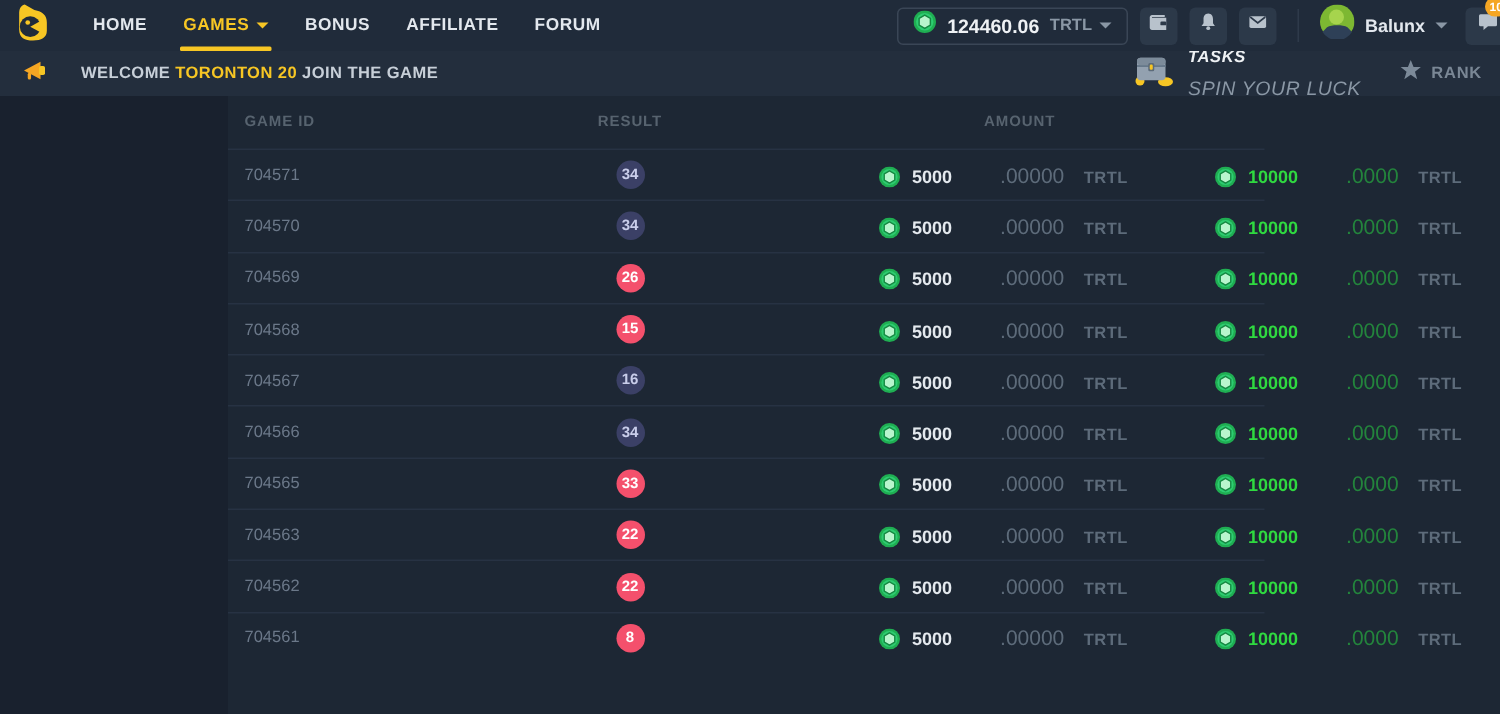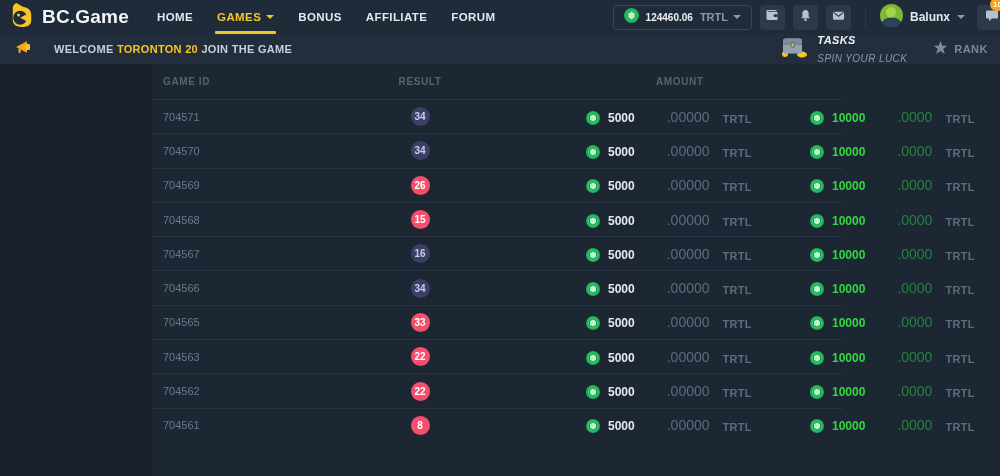--- a/index.html
+++ b/index.html
@@ -25,21 +25,21 @@
   .nav-item.active .underline {
     position:absolute; left:-2px; right:-2px; bottom:0; height:3px;
     background:#f7c624; border-radius:1px;
   }
   .caret { width:0; height:0; border-left:4px solid transparent; border-right:4px solid transparent; border-top:4px solid currentColor; display:inline-block; }
   .topbar-right { margin-left:auto; display:flex; align-items:center; gap:8px; padding-right:0; }
   .balance-pill {
     display:flex; align-items:center; gap:7px; height:25px; padding:0 10px;
     border:1px solid #3a4656; border-radius:4px; cursor:pointer;
   }
-  .balance-amount { font-size:10px; font-weight:700; color:#eef1f4; }
+  .balance-amount { font-size:13px; font-weight:700; color:#eef1f4; }
   .balance-cur { font-size:11px; font-weight:700; color:#8a97a5; display:flex; align-items:center; gap:5px; }
   .icon-btn {
     width:25px; height:25px; border-radius:4px; background:#2c3949;
     display:flex; align-items:center; justify-content:center; cursor:pointer; color:#b8c2cc;
   }
   .v-div { width:1px; height:22px; background:#2e3a4a; margin:0 6px; }
   .user { display:flex; align-items:center; gap:7px; cursor:pointer; color:#8a97a5; }
   .user-name { font-size:12px; font-weight:700; color:#e3e8ee; }
   .chat-btn { position:relative; margin-left:4px; margin-right:-7px; width:30px; }
   .chat-badge {
@@ -50,21 +50,21 @@
   
   .announce {
     height:30px; background:#232e3d; display:flex; align-items:center;
     padding:0 10px 0 14px; overflow:hidden;
   }
   .announce-text { margin-left:22px; font-size:11px; font-weight:700; letter-spacing:.3px; color:#c7cfd8; }
   .announce-text .hl { color:#f7c624; }
   .announce-right { margin-left:auto; display:flex; align-items:center; gap:26px; }
   .tasks { display:flex; align-items:center; gap:8px; cursor:pointer; }
   .tasks-title { font-size:11px; font-weight:700; font-style:italic; color:#eef1f4; letter-spacing:.4px; }
-  .tasks-sub { font-size:10px; font-style:italic; color:#8a97a5; letter-spacing:.4px; margin-top:7px; }
+  .tasks-sub { font-size:13px; font-style:italic; color:#8a97a5; letter-spacing:.4px; margin-top:7px; }
   .rank { display:flex; align-items:center; gap:6px; cursor:pointer; color:#7c8a99; padding-right:2px; }
   .rank-label { font-size:11px; font-weight:700; letter-spacing:.5px; color:#7a8795; }
   
   .main { height:412px; }
   .panel { margin-left:152px; width:848px; height:412px; background:#1d2734; }
   .table { width:691px; }
   .t-head, .t-row {
     display:grid; grid-template-columns:190px 70px 215px 216px; align-items:center;gap:43px;
   }
   .t-head { height:35px; }
@@ -98,21 +98,20 @@
 <header class="topbar">
   <div class="logo">
     <span>
       <svg width="24" height="26" viewBox="0 0 26 28">
         <path d="M7 1 L14 5 C20 6 23 9 23 14 L23 20 C23 25 19 27 13 27 C7 27 3 25 3 19 L3 8 C3 4 4 2 7 1 Z" fill="#f7c624"></path>
         <circle cx="11" cy="17" r="7.5" fill="#202b3a"></circle>
         <path d="M11 17 L21 11.5 L21 22.5 Z" fill="#f7c624"></path>
         <circle cx="9.2" cy="14" r="1.7" fill="#f7c624"></circle>
       </svg>
     </span>
-    <span class="logo-text">BC.Game</span>
   </div>
 
   <nav class="nav">
     <div class="nav-item">
       <span>HOME</span>
     </div>
     <div class="nav-item active">
       <span>GAMES</span>
       <span class="caret"></span>
       <span class="underline"></span>

